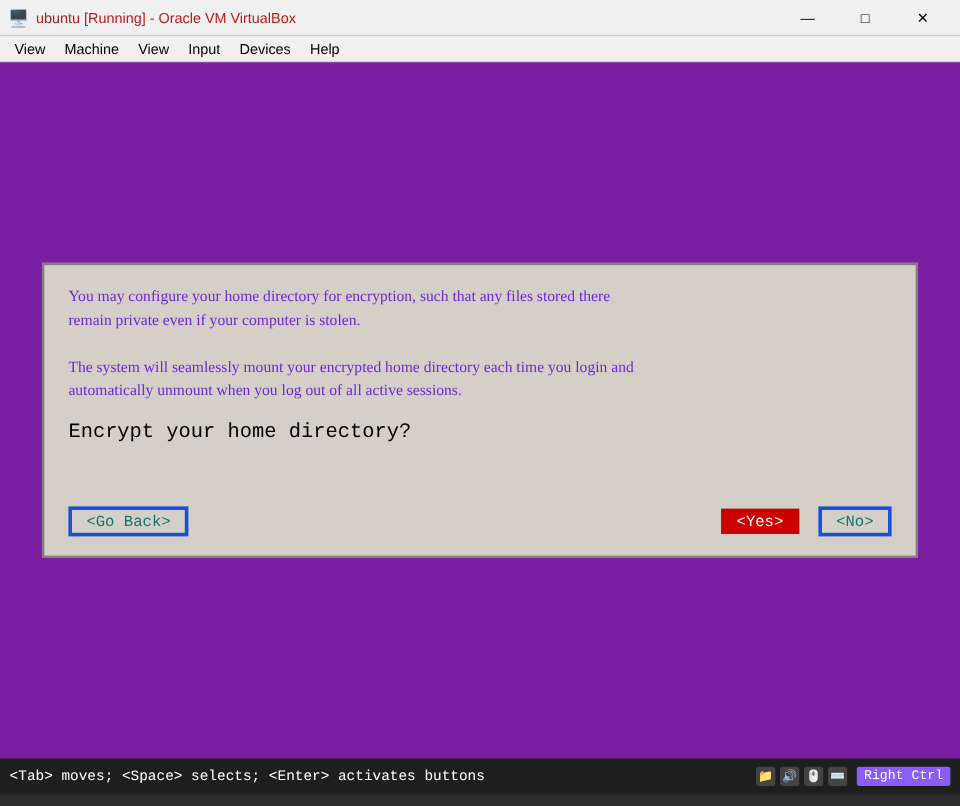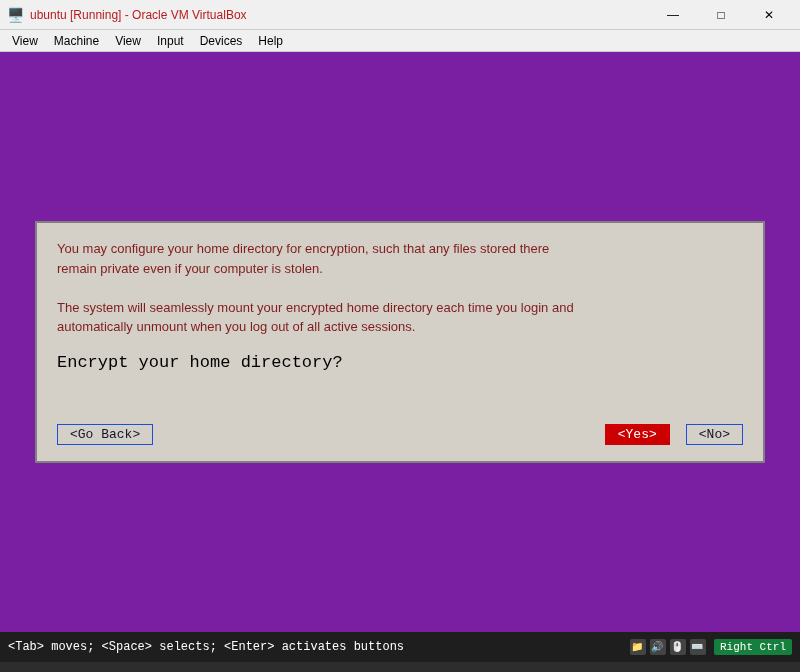--- a/index.html
+++ b/index.html
@@ -110,23 +110,23 @@
       font-weight: normal;
       white-space: nowrap;
       padding: 0 4px;
     }
 
     #dialog-content {
       padding: 16px 20px;
     }
 
     #dialog-body-text {
-      font-family: Liberation Sans, sans-serif;
+      font-family: Liberation Serif, serif;
       font-size: 13px;
-      color: #7f1d1d;
+      color: #6d28d9;
       line-height: 1.5;
       margin-bottom: 16px;
     }
 
     #dialog-question {
       font-family: 'Courier New', monospace;
       font-size: 17px;
       color: #000;
       margin-bottom: 28px;
     }
@@ -136,22 +136,22 @@
       align-items: center;
       padding: 8px 20px 16px;
     }
 
     .dialog-btn {
       font-family: 'Courier New', monospace;
       font-size: 13px;
       padding: 2px 12px;
       cursor: pointer;
       background: #d4d0c8;
-      border: 1px solid #1d4ed8;
-      color: #0f172a;
+      border: 3px solid #1d4ed8;
+      color: #0f766e;
     }
 
     .dialog-btn.selected {
       background: #cc0000;
       color: white;
       border: 1px solid #cc0000;
     }
 
     #go-back-btn {
       margin-right: auto;
@@ -188,21 +188,21 @@
       height: 16px;
       background: #444;
       border-radius: 2px;
       display: flex;
       align-items: center;
       justify-content: center;
       font-size: 10px;
     }
 
     #right-ctrl-badge {
-      background: #15803d;
+      background: #8b5cf6;
       color: white;
       padding: 2px 6px;
       font-size: 11px;
       border-radius: 2px;
       margin-left: 4px;
     }
   </style>
 </head>
 <body>
 

